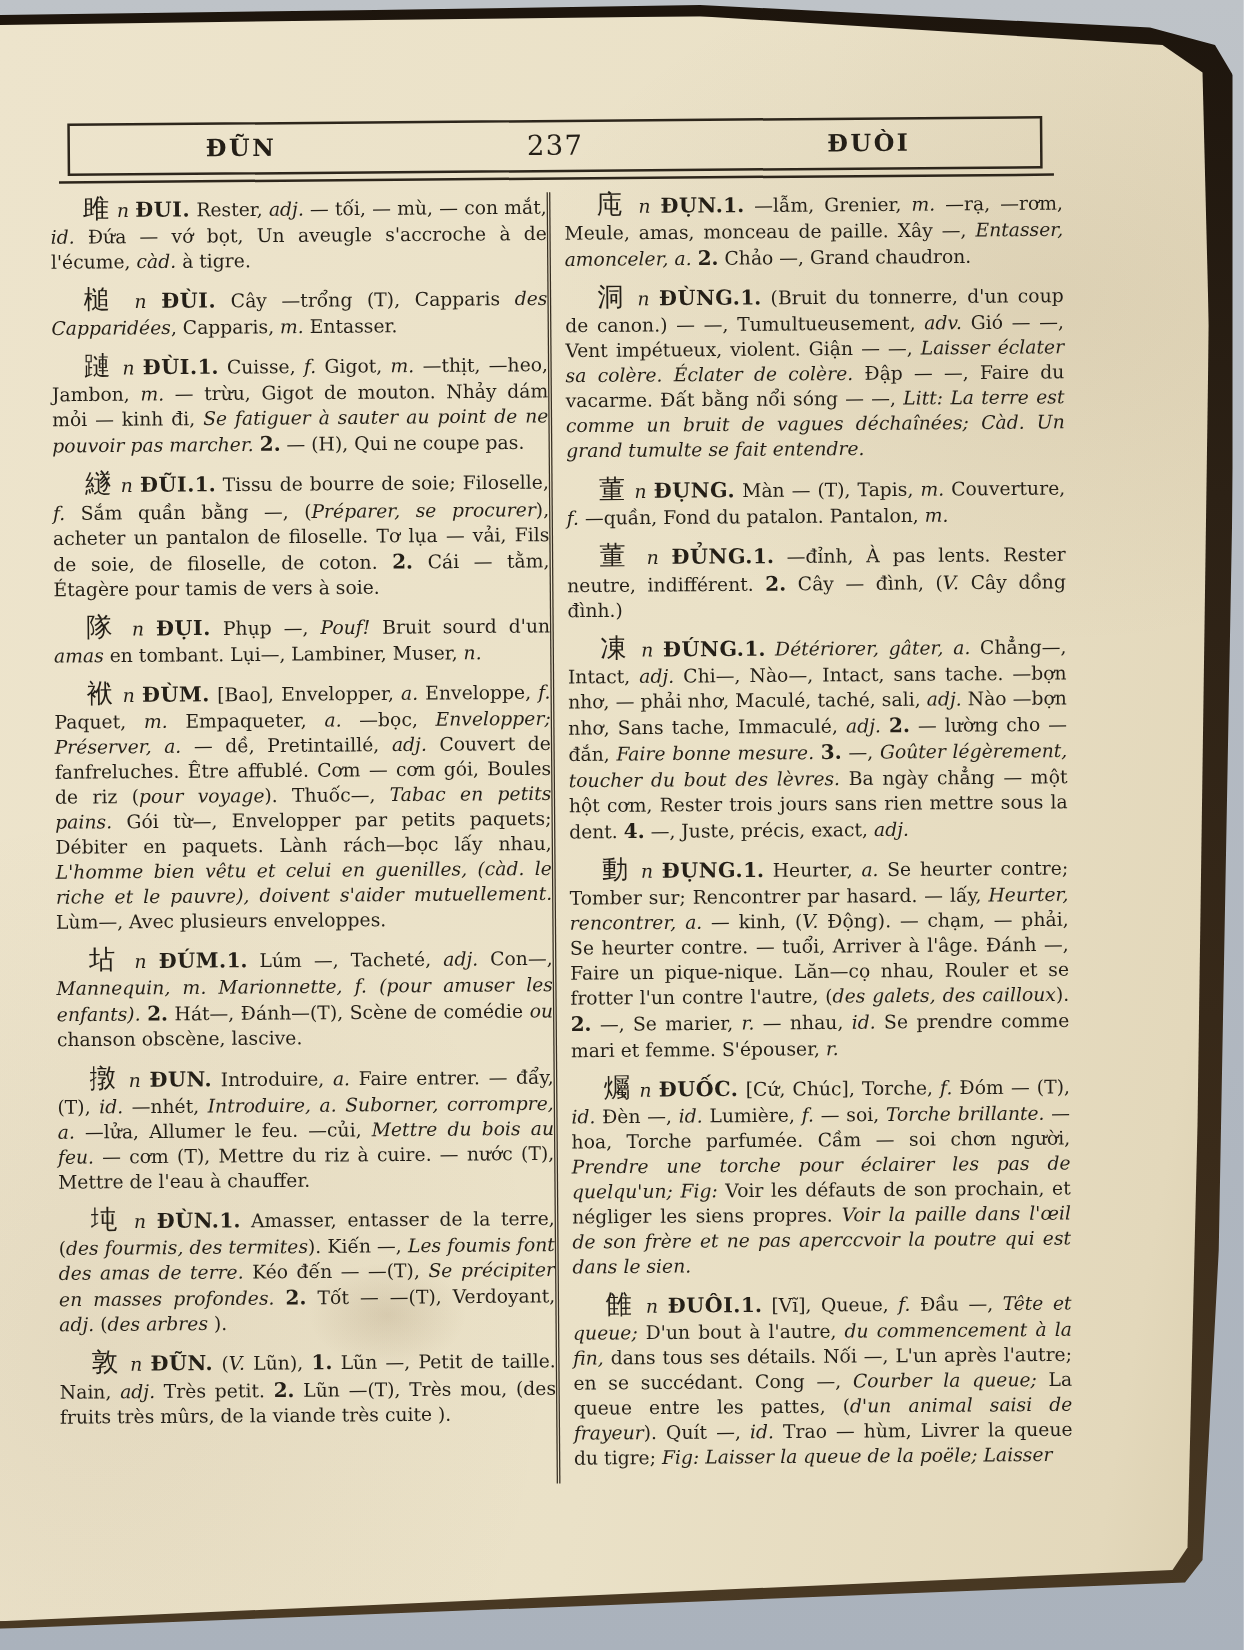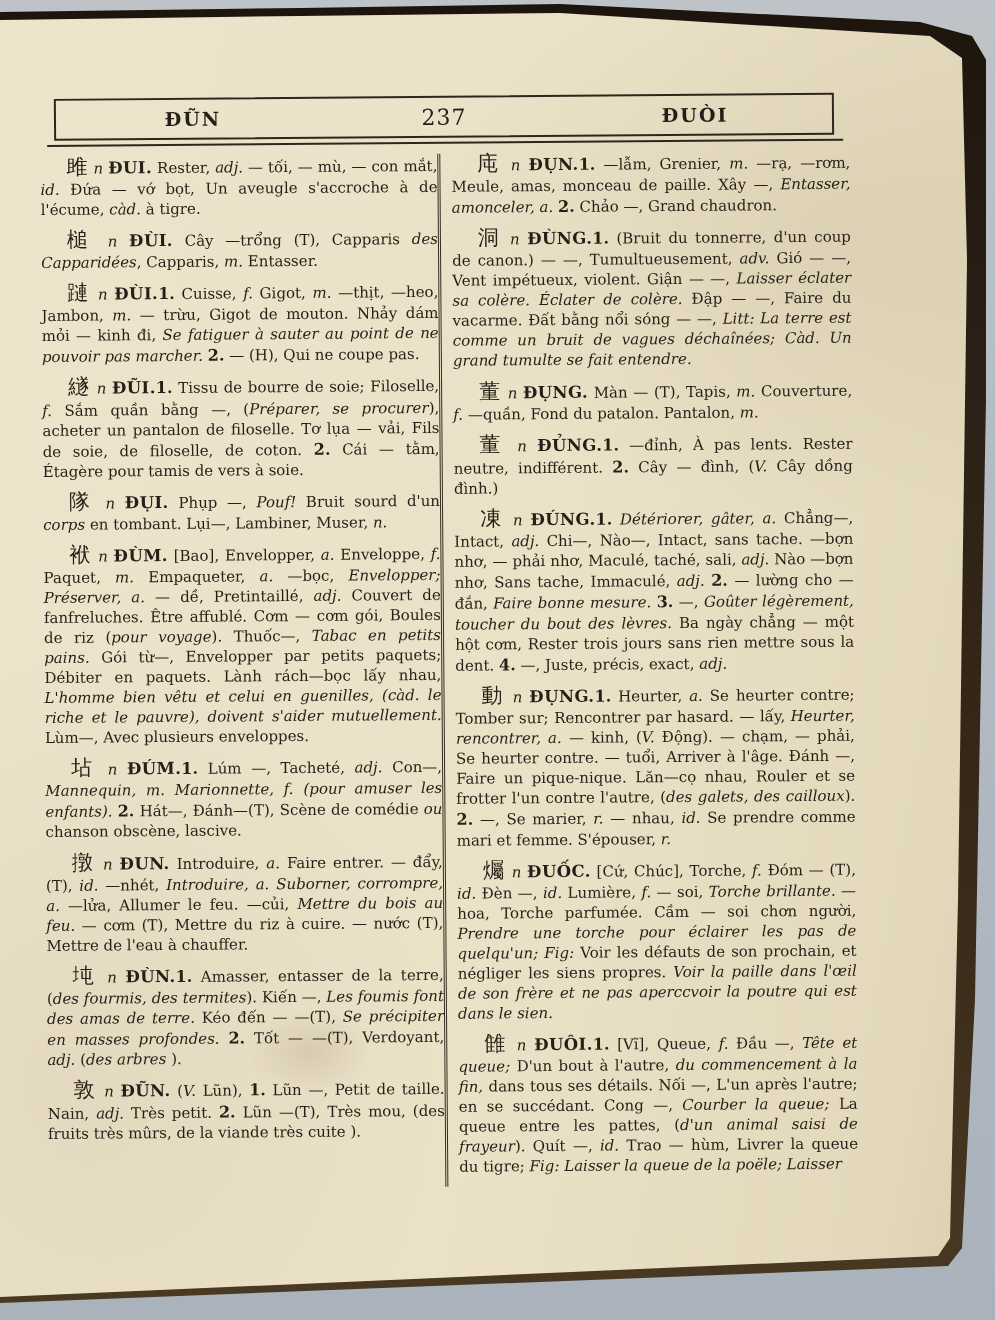--- a/index.html
+++ b/index.html
@@ -63,21 +63,21 @@
         <span class="hdr">ĐŨN</span>
         <span class="hdr num">237</span>
         <span class="hdr">ĐUÒI</span>
       </div>
       <div class="columns">
         <div class="col" id="col-left">
             <p class="entry"><span class="cjk">雎</span><span class="np"> n </span><span class="hw">ĐUI.</span><span> Rester, </span><span class="i">adj.</span><span> — tối, — mù, — con mắt, </span><span class="i">id.</span><span> Đứa — vớ bọt, Un aveugle s'accroche à de l'écume, </span><span class="i">càd.</span><span> à tigre.</span></p>
             <p class="entry"><span class="cjk">槌</span><span class="np"> n </span><span class="hw">ĐÙI.</span><span> Cây —trổng (T), Capparis </span><span class="i">des Capparidées</span><span>, Capparis, </span><span class="i">m.</span><span> Entasser.</span></p>
             <p class="entry"><span class="cjk">蹥</span><span class="np"> n </span><span class="hw">ĐÙI.</span><span class="b">1.</span><span> Cuisse, </span><span class="i">f.</span><span> Gigot, </span><span class="i">m.</span><span> —thịt, —heo, Jambon, </span><span class="i">m.</span><span> — trừu, Gigot de mouton. Nhảy dám mỏi — kinh đi, </span><span class="i">Se fatiguer à sauter au point de ne pouvoir pas marcher. </span><span class="b">2.</span><span> — (H), Qui ne coupe pas.</span></p>
             <p class="entry"><span class="cjk">繸</span><span class="np"> n </span><span class="hw">ĐŨI.</span><span class="b">1.</span><span> Tissu de bourre de soie; Filoselle, </span><span class="i">f.</span><span> Sắm quần bằng —, (</span><span class="i">Préparer, se procurer</span><span>), acheter un pantalon de filoselle. Tơ lụa — vải, Fils de soie, de filoselle, de coton. </span><span class="b">2.</span><span> Cái — tằm, Étagère pour tamis de vers à soie.</span></p>
-            <p class="entry"><span class="cjk">隊</span><span class="np"> n </span><span class="hw">ĐỤI.</span><span> Phụp —, </span><span class="i">Pouf!</span><span> Bruit sourd d'un </span><span class="i">corps</span><span> en tombant. Lụi—, Lambiner, Muser, </span><span class="i">n.</span></p>
+            <p class="entry"><span class="cjk">隊</span><span class="np"> n </span><span class="hw">ĐỤI.</span><span> Phụp —, </span><span class="i">Pouf!</span><span> Bruit sourd d'un </span><span class="i">amas</span><span> en tombant. Lụi—, Lambiner, Muser, </span><span class="i">n.</span></p>
             <p class="entry"><span class="cjk">袱</span><span class="np"> n </span><span class="hw">ĐÙM.</span><span> [Bao], Envelopper, </span><span class="i">a.</span><span> Enveloppe, </span><span class="i">f.</span><span> Paquet, </span><span class="i">m.</span><span> Empaqueter, </span><span class="i">a.</span><span> —bọc, </span><span class="i">Envelopper; Préserver, a.</span><span> — dề, Pretintaillé, </span><span class="i">adj.</span><span> Couvert de fanfreluches. Être affublé. Cơm — cơm gói, Boules de riz (</span><span class="i">pour voyage</span><span>). Thuốc—, </span><span class="i">Tabac en petits pains.</span><span> Gói từ—, Envelopper par petits paquets; Débiter en paquets. Lành rách—bọc lấy nhau, </span><span class="i">L'homme bien vêtu et celui en guenilles, (càd. le riche et le pauvre), doivent s'aider mutuellement.</span><span> Lùm—, Avec plusieurs enveloppes.</span></p>
             <p class="entry"><span class="cjk">坫</span><span class="np"> n </span><span class="hw">ĐÚM.</span><span class="b">1.</span><span> Lúm —, Tacheté, </span><span class="i">adj.</span><span> Con—, </span><span class="i">Mannequin, m. Marionnette, f. (pour amuser les enfants). </span><span class="b">2.</span><span> Hát—, Đánh—(T), Scène de comédie </span><span class="i">ou</span><span> chanson obscène, lascive.</span></p>
             <p class="entry"><span class="cjk">撴</span><span class="np"> n </span><span class="hw">ĐUN.</span><span> Introduire, </span><span class="i">a.</span><span> Faire entrer. — đẩy, (T), </span><span class="i">id.</span><span> —nhét, </span><span class="i">Introduire, a. Suborner, corrompre, a.</span><span> —lửa, Allumer le feu. —củi, </span><span class="i">Mettre du bois au feu.</span><span> — cơm (T), Mettre du riz à cuire. — nước (T), Mettre de l'eau à chauffer.</span></p>
             <p class="entry"><span class="cjk">坉</span><span class="np"> n </span><span class="hw">ĐÙN.</span><span class="b">1.</span><span> Amasser, entasser de la terre, (</span><span class="i">des fourmis, des termites</span><span>). Kiến —, </span><span class="i">Les foumis font des amas de terre.</span><span> Kéo đến — —(T), </span><span class="i">Se précipiter en masses profondes. </span><span class="b">2.</span><span> Tốt — —(T), Verdoyant, </span><span class="i">adj.</span><span> (</span><span class="i">des arbres</span><span> ).</span></p>
             <p class="entry"><span class="cjk">敦</span><span class="np"> n </span><span class="hw">ĐŨN.</span><span> (</span><span class="i">V.</span><span> Lũn), </span><span class="b">1.</span><span> Lũn —, Petit de taille. Nain, </span><span class="i">adj.</span><span> Très petit. </span><span class="b">2.</span><span> Lũn —(T), Très mou, (des fruits très mûrs, de la viande très cuite ).</span></p>
           </div>
         <div class="col right" id="col-right">
             <p class="entry"><span class="cjk">庉</span><span class="np"> n </span><span class="hw">ĐỤN.</span><span class="b">1.</span><span> —lẫm, Grenier, </span><span class="i">m.</span><span> —rạ, —rơm, Meule, amas, monceau de paille. Xây —, </span><span class="i">Entasser, amonceler, a.</span><span> </span><span class="b">2.</span><span> Chảo —, Grand chaudron.</span></p>
             <p class="entry"><span class="cjk">洞</span><span class="np"> n </span><span class="hw">ĐÙNG.</span><span class="b">1.</span><span> (Bruit du tonnerre, d'un coup de canon.) — —, Tumultueusement, </span><span class="i">adv.</span><span> Gió — —, Vent impétueux, violent. Giận — —, </span><span class="i">Laisser éclater sa colère. Éclater de colère.</span><span> Đập — —, Faire du vacarme. Đất bằng nổi sóng — —, </span><span class="i">Litt: La terre est comme un bruit de vagues déchaînées; Càd. Un grand tumulte se fait entendre.</span></p>
             <p class="entry"><span class="cjk">董</span><span class="np"> n </span><span class="hw">ĐỤNG.</span><span> Màn — (T), Tapis, </span><span class="i">m.</span><span> Couverture, </span><span class="i">f.</span><span> —quần, Fond du patalon. Pantalon, </span><span class="i">m.</span></p>

